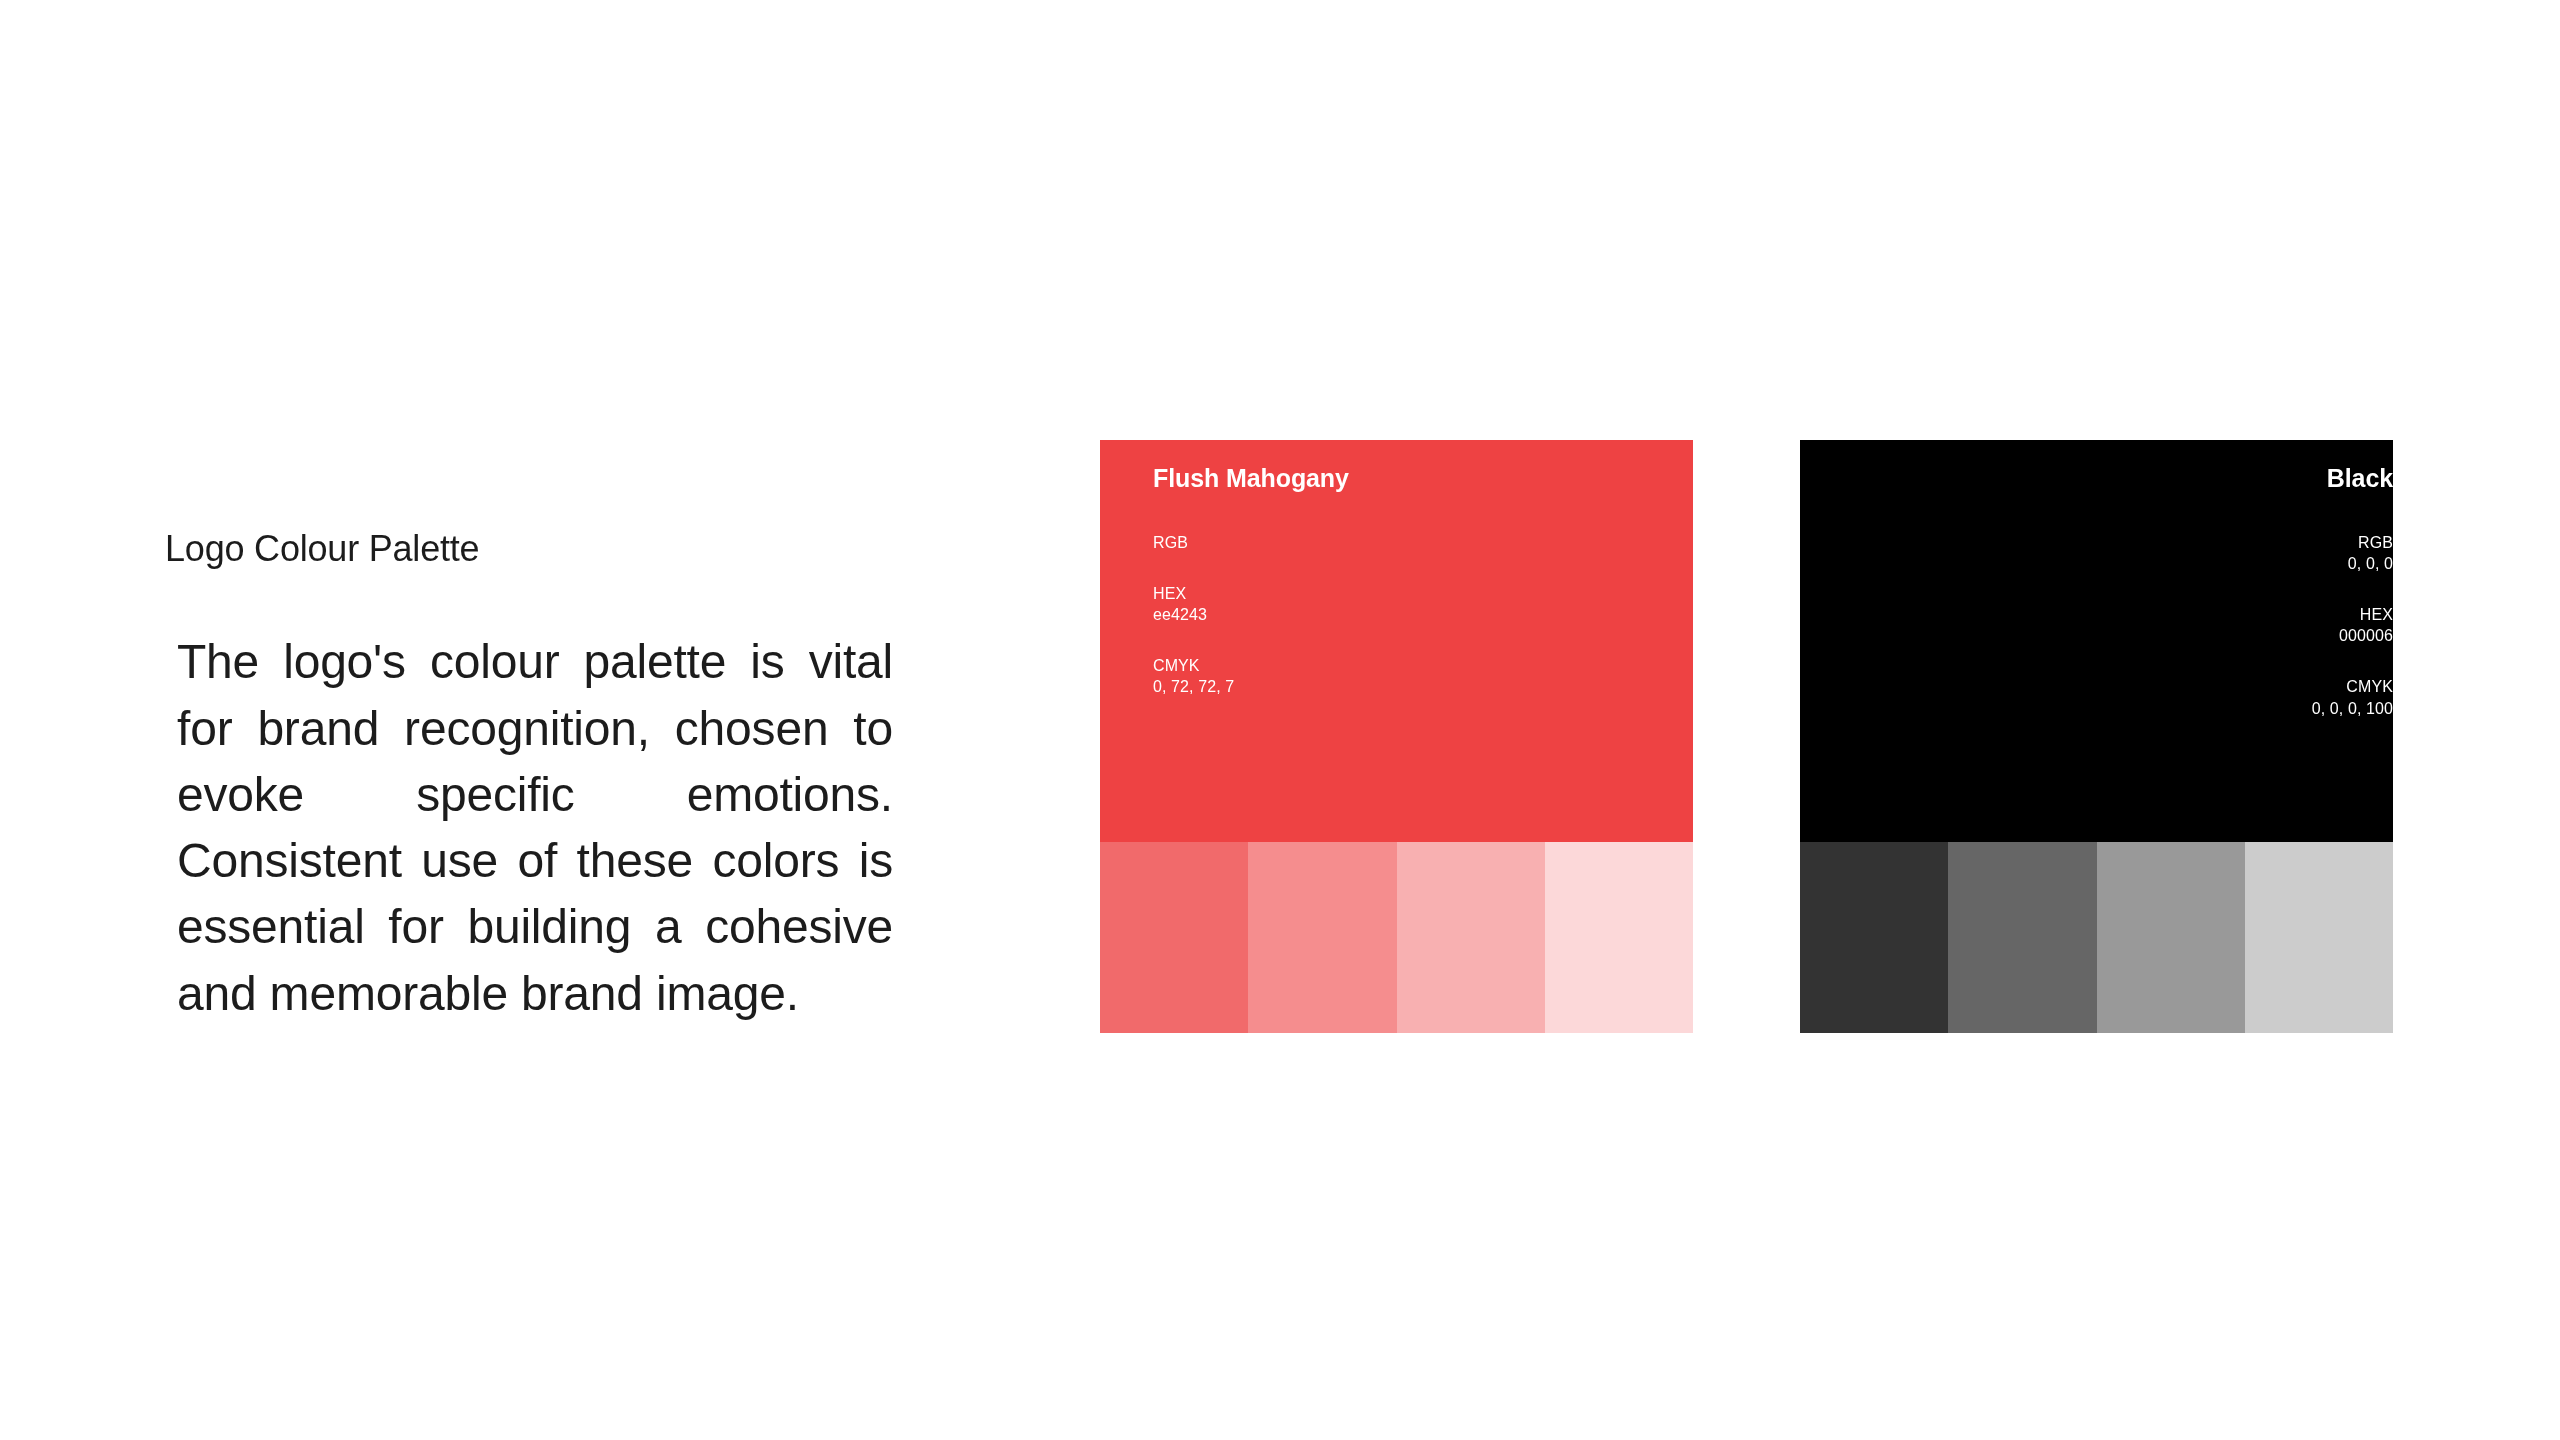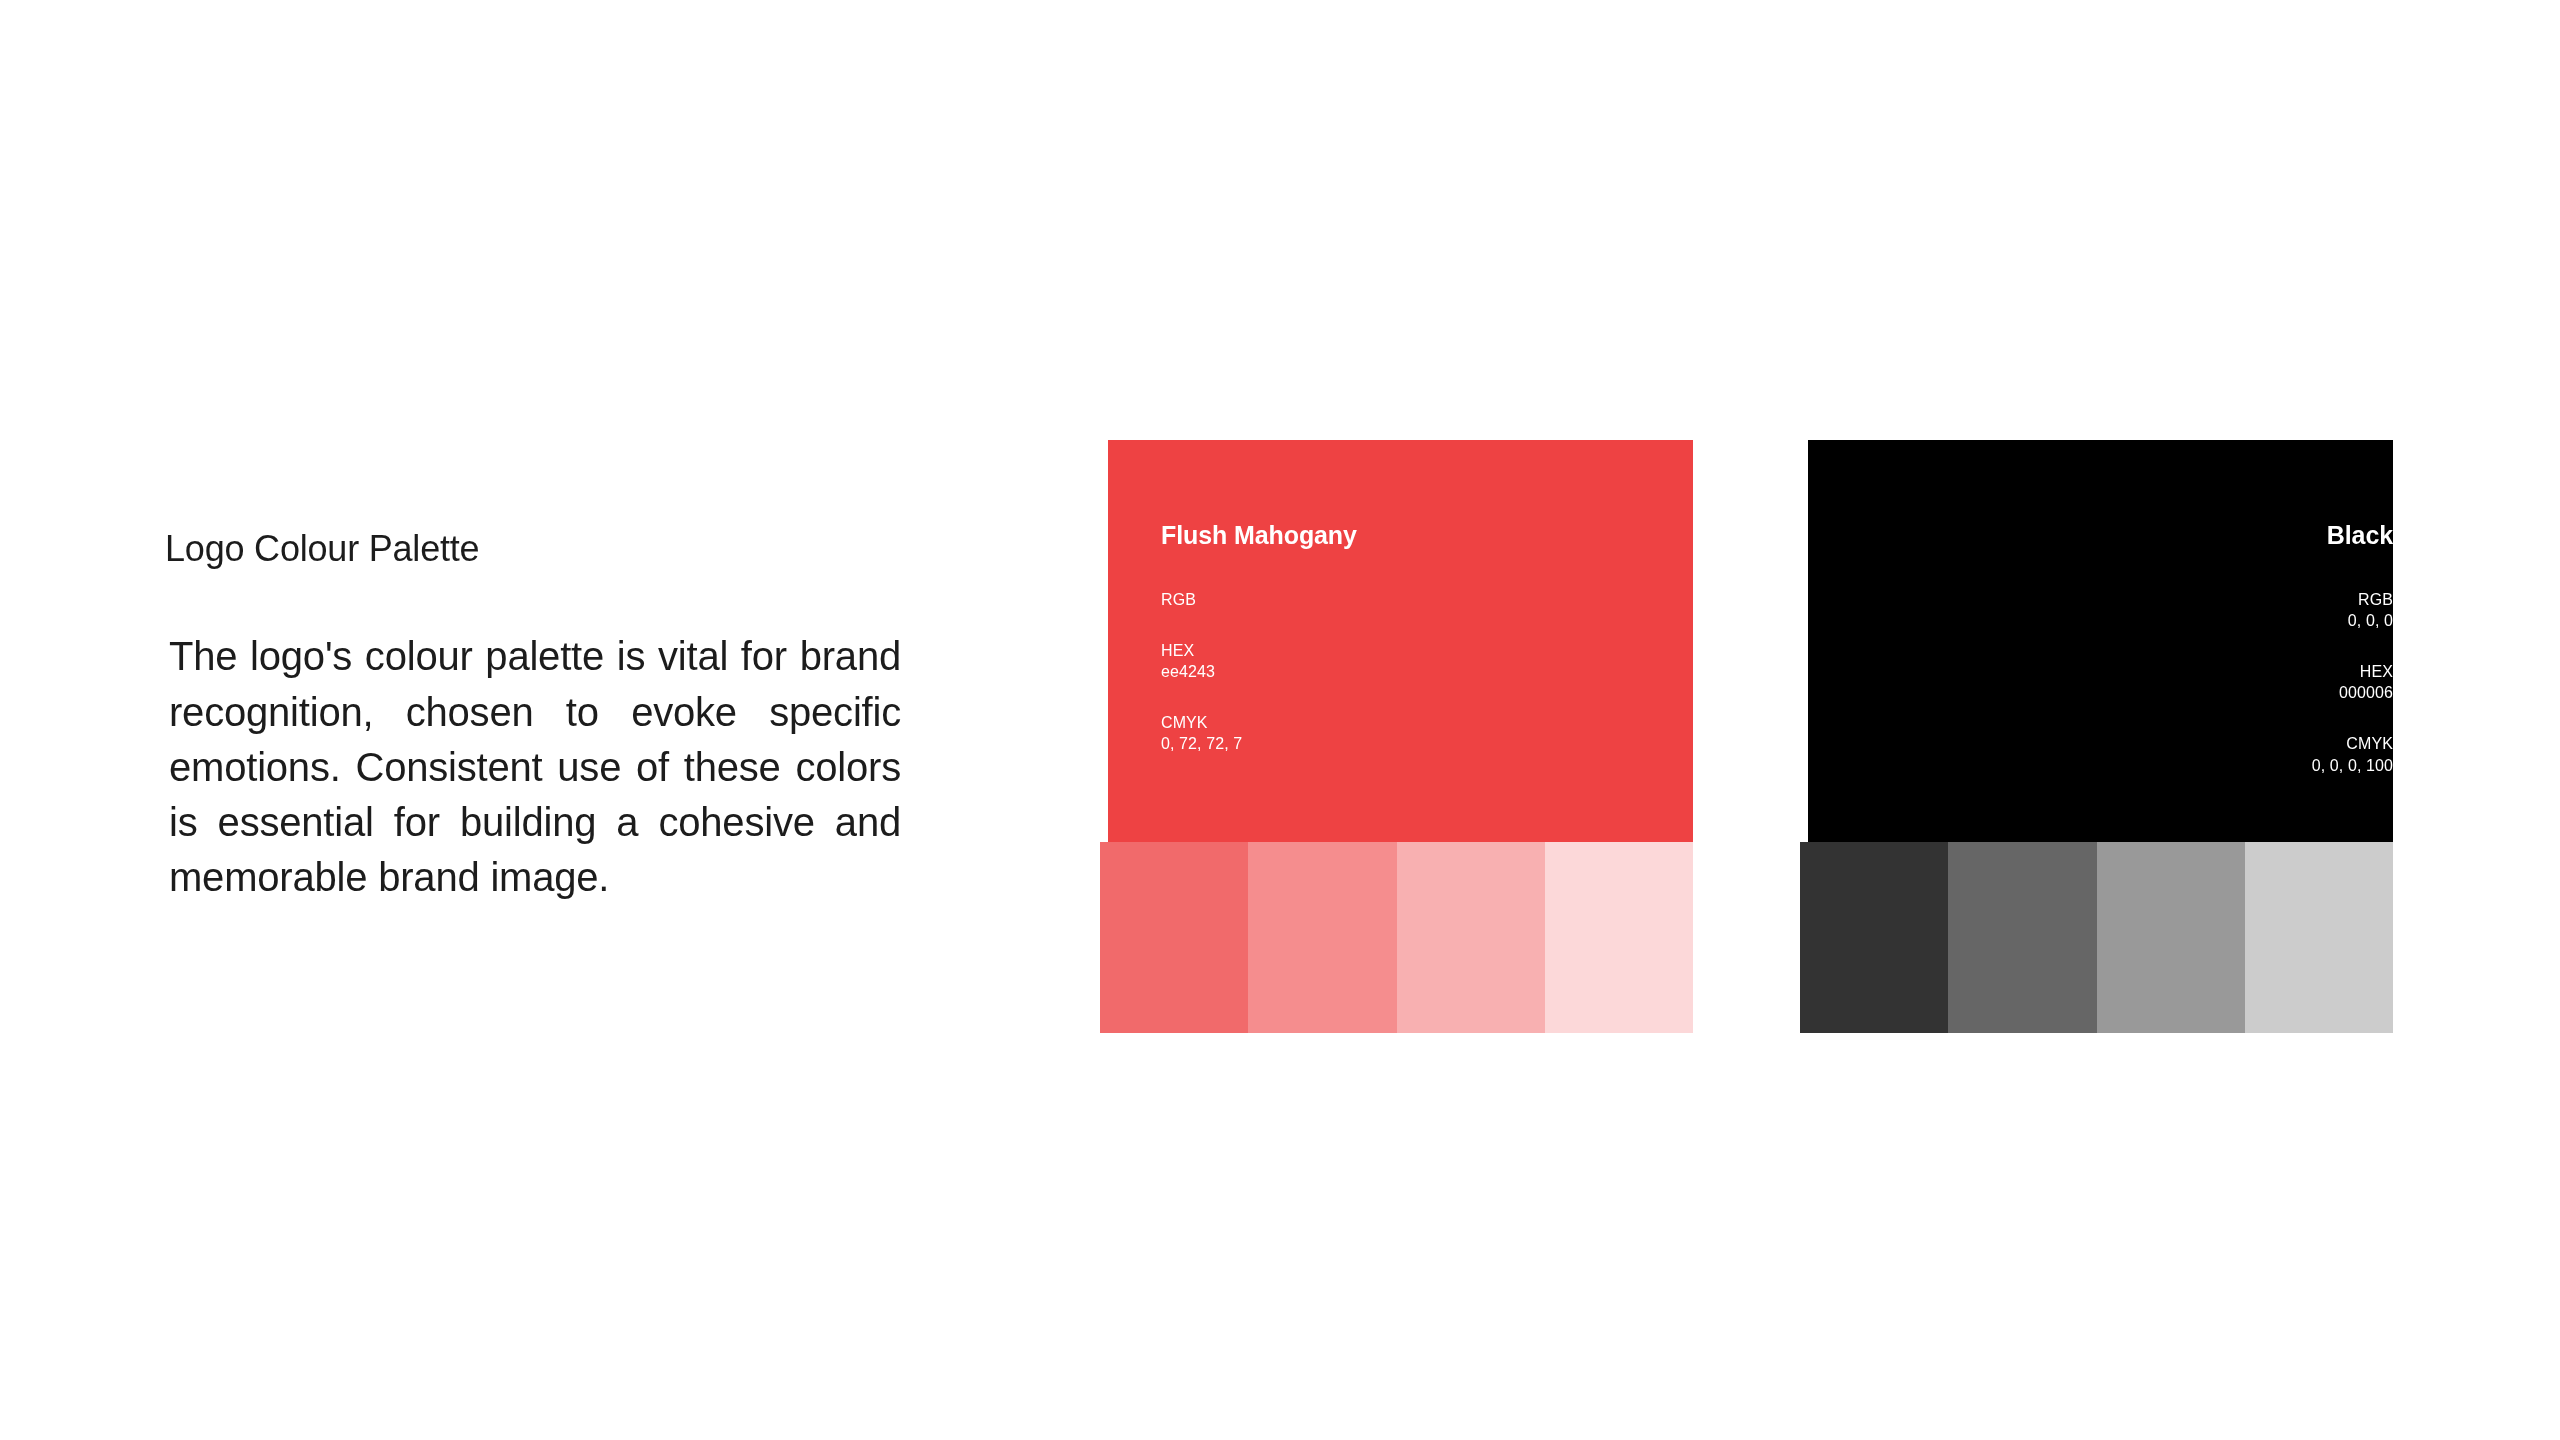--- a/index.html
+++ b/index.html
@@ -28,48 +28,47 @@
     font-family: "Liberation Sans", sans-serif;
     font-size: 36px;
     font-weight: 400;
     line-height: 1.15;
     color: #1c1c1c;
     letter-spacing: -0.2px;
     margin: 0 0 60px 0;
   }
   .page-body {
     font-family: "Liberation Sans", sans-serif;
-    font-size: 40px;
+    font-size: 48px;
     font-weight: 400;
     line-height: 1.38;
     color: #1c1c1c;
     text-align: justify;
     letter-spacing: -0.2px;
-    margin: 4px;
+    margin: 12px;
   }
 
   
   .card {
     position: absolute;
     top: 440px;
     width: 593px;
     height: 593px;
     overflow: hidden;
     display: flex;
     flex-direction: column;
   }
   #card-flush-mahogany { left: 1100px; }
   #card-black          { left: 1800px; }
 
   .card-main {
     flex: 0 0 402px;
     position: relative;
     box-sizing: border-box;
-    padding: 83px 0 0 53px;
-    margin-left: 8px;
+    padding: 26px 0 0 53px;
   }
 
   .swatch-name {
     font-family: "Liberation Sans", sans-serif;
     font-size: 25px;
     font-weight: 700;
     color: #ffffff;
     letter-spacing: -0.1px;
     line-height: 1;
     margin: 0 0 41px 0;

